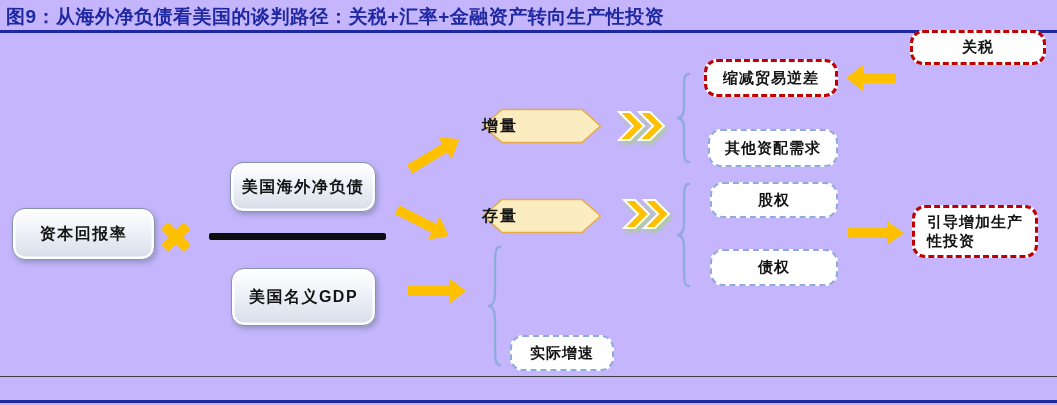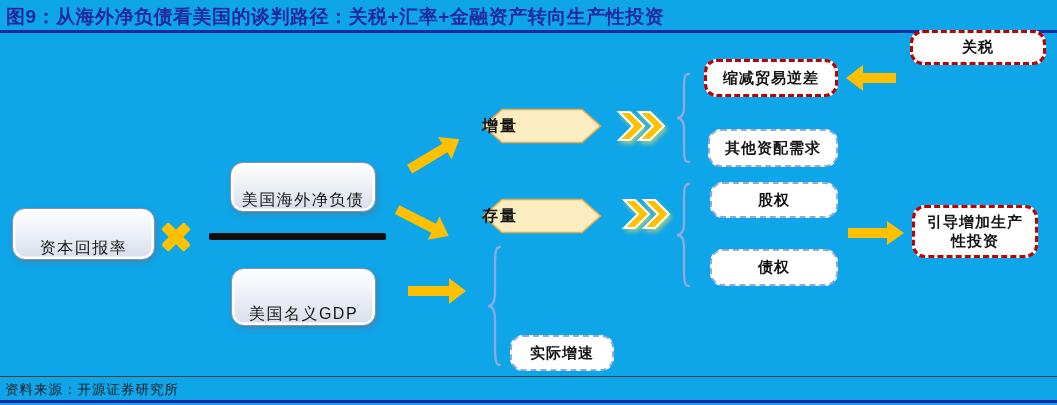--- a/index.html
+++ b/index.html
@@ -1,39 +1,39 @@
 <!DOCTYPE html>
 <html><head>
 <meta charset="utf-8">
 <style>
   html,body{margin:0;padding:0;background:#fff;}
   #stage{
-    position:relative;width:1057px;height:405px;background:#0ea5e9;overflow:hidden;
+    position:relative;width:1057px;height:405px;background:#c4b5fd;overflow:hidden;
     font-family:"Liberation Sans","DejaVu Sans",sans-serif;
   }
   .abs{position:absolute;}
   svg{overflow:visible;display:block;}
 
   .fig-title{
     font-size:19px;font-weight:bold;color:#1f28a0;letter-spacing:.5px;white-space:nowrap;
   }
   .rule{background:#1f28a0;}
   .thin-rule{background:#3c3c3c;}
 
   .solidbox{
-    box-sizing:border-box;display:flex;align-items:flex-end;justify-content:center;
+    box-sizing:border-box;display:flex;align-items:center;justify-content:center;
     border:1.5px solid #8793ae;border-radius:13px;
     background:linear-gradient(180deg,#ffffff 0%,#eef1f7 45%,#d7dde9 100%);
     box-shadow:2px 3px 5px rgba(100,110,135,.45), inset 0 0 0 2.5px #ffffff;
-    font-weight:normal;font-size:16px;color:#141414;letter-spacing:1.5px;text-align:center;
+    font-weight:bold;font-size:16px;color:#141414;letter-spacing:1.5px;text-align:center;
   }
   .dashed-red{
     box-sizing:border-box;display:flex;align-items:center;justify-content:center;
     border:3px dashed #c00000;border-radius:13px;background:#fff;
-    font-weight:bold;font-size:15px;color:#141414;letter-spacing:1px;text-align:center;line-height:1.25;
+    font-weight:bold;font-size:15px;color:#141414;letter-spacing:1px;line-height:1.25;
   }
   .dashed-blue{
     box-sizing:border-box;display:flex;align-items:center;justify-content:center;
     border:2.5px dashed #8faadc;border-radius:13px;background:#fff;
     font-weight:bold;font-size:15px;color:#141414;letter-spacing:1px;text-align:center;
   }
   .hexwrap{display:flex;align-items:center;justify-content:flex-start;}
   .hexwrap .label{
     position:relative;z-index:2;font-weight:bold;font-size:16px;color:#141414;letter-spacing:2px;
   }
@@ -168,16 +168,15 @@
   </div>
   <div class="abs dashed-red" style="left:912px;top:205px;width:126px;height:53px;padding:0 12px;">
     <span>引导增加生产性投资</span>
   </div>
 
   <div class="abs dashed-blue" style="left:510px;top:335px;width:104px;height:36px;">
     <span>实际增速</span>
   </div>
 
   <div class="abs thin-rule" style="left:0;top:376px;width:1057px;height:1px;"></div>
-  <div class="abs src-text" style="left:5px;top:381px;">资料来源：开源证券研究所</div>
   <div class="abs rule" style="left:0;top:399.5px;width:1057px;height:3px;"></div>
 
 </div>
 
 </body></html>

